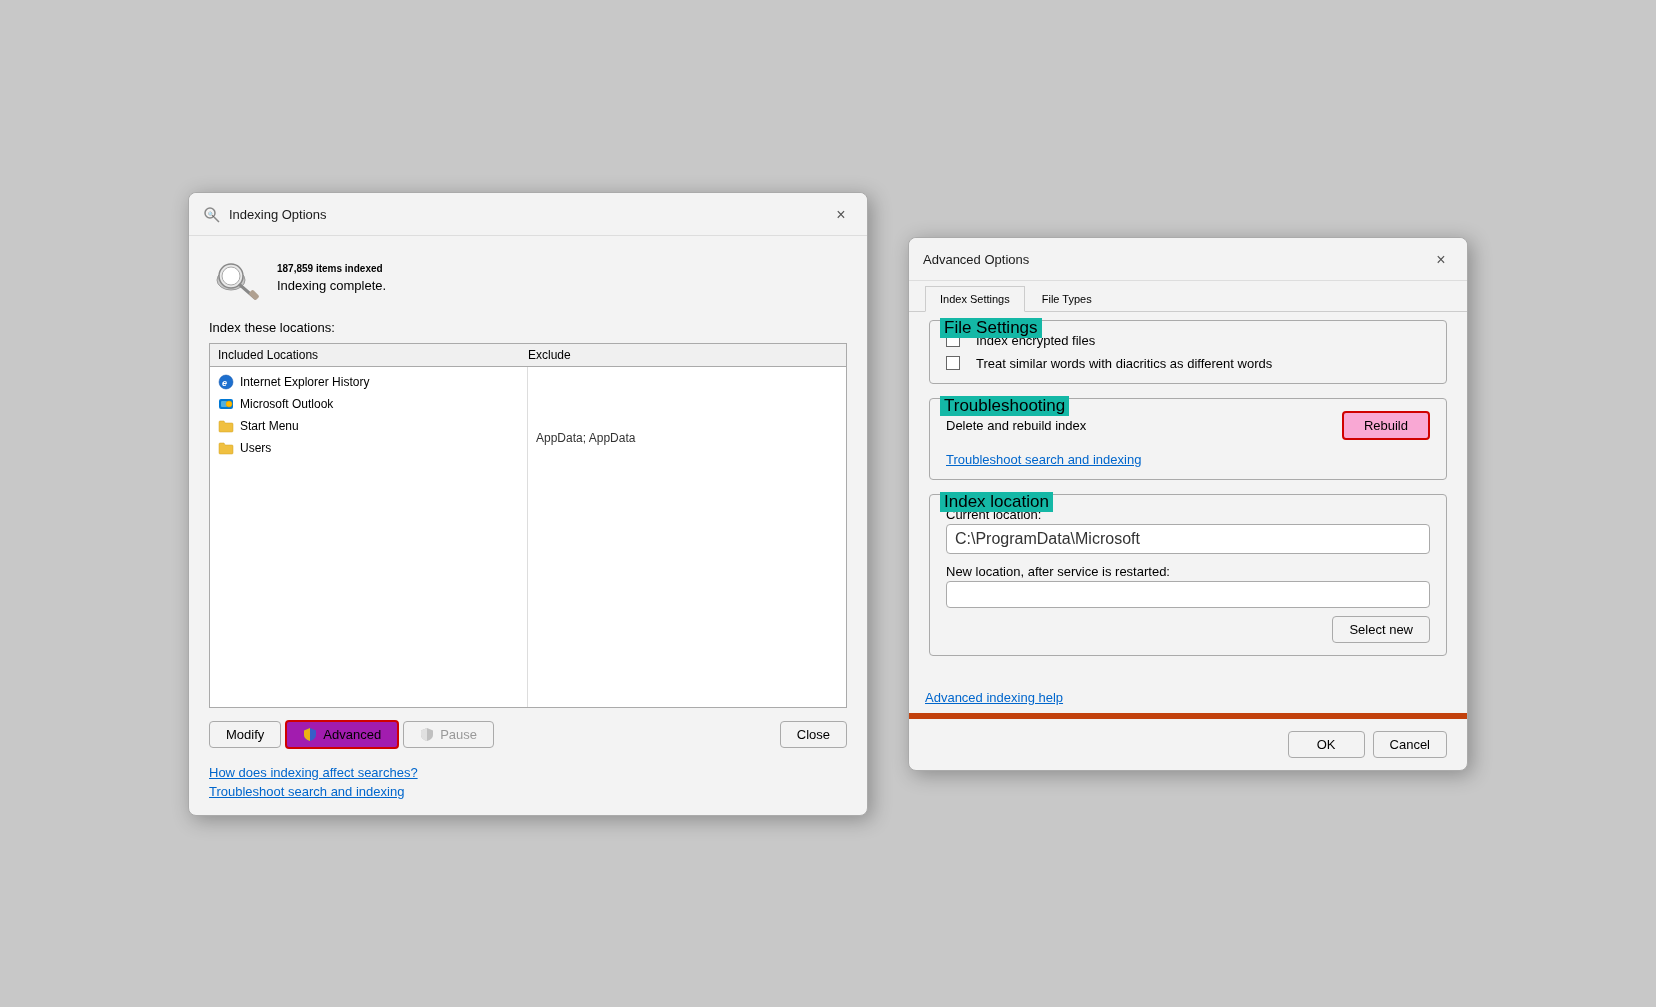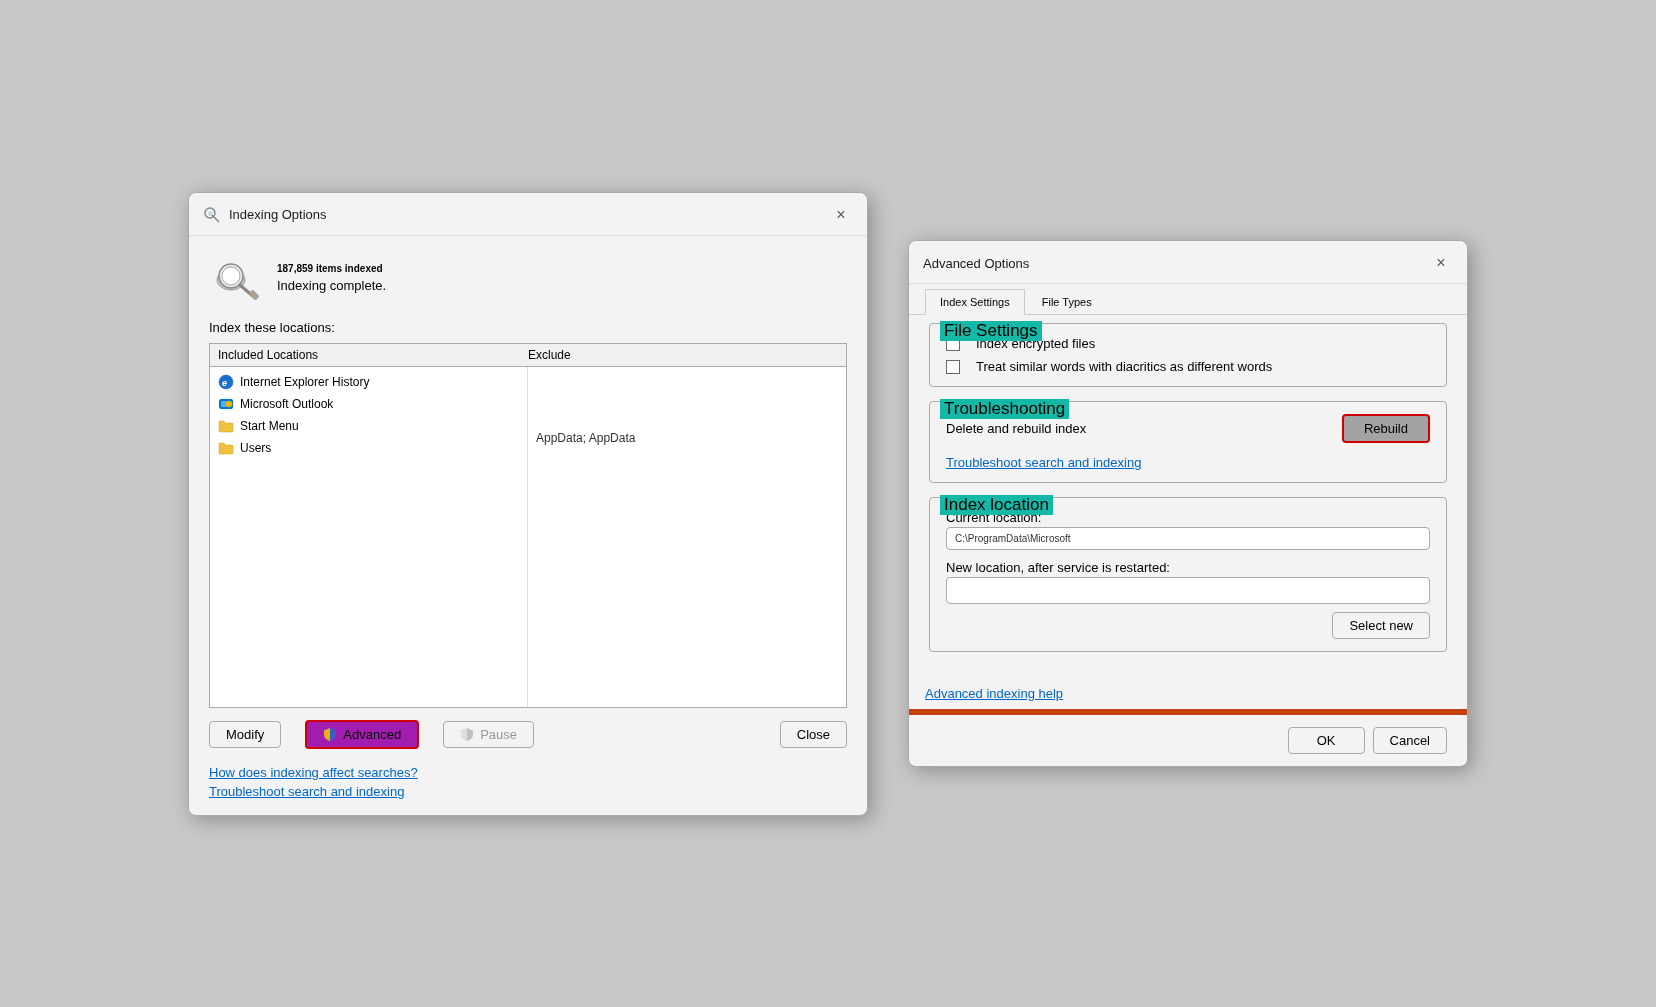--- a/index.html
+++ b/index.html
@@ -147,21 +147,21 @@
     }
 
     .exclude-text {
       margin-top: 60px;
       color: #333;
     }
 
     .dialog-footer {
       padding: 12px 20px;
       display: flex;
-      gap: 24px;
+      gap: 4px;
       align-items: center;
     }
 
     .btn {
       padding: 5px 16px;
       border: 1px solid #aaa;
       border-radius: 4px;
       background: #f3f3f3;
       font-size: 13px;
       cursor: pointer;
@@ -266,32 +266,32 @@
     .troubleshoot-row {
       display: flex;
       align-items: center;
       justify-content: space-between;
       margin-bottom: 12px;
     }
 
     .rebuild-btn {
       border: 2px solid #d00000;
       padding: 5px 20px;
-      background: #a3a3a3;
+      background: #f9a8d4;
       border-radius: 4px;
       font-size: 13px;
       cursor: pointer;
     }
     .current-location-label { font-size: 13px; margin-bottom: 2px; }
     .current-location-box {
       border: 1px solid #aaa;
       border-radius: 4px;
       padding: 5px 8px;
       background: white;
-      font-size: 10px;
+      font-size: 16px;
       margin-bottom: 10px;
       color: #333;
     }
 
     .new-location-label { font-size: 13px; margin-bottom: 2px; }
     .new-location-input {
       border: 1px solid #aaa;
       border-radius: 4px;
       padding: 5px 8px;
       background: white;

